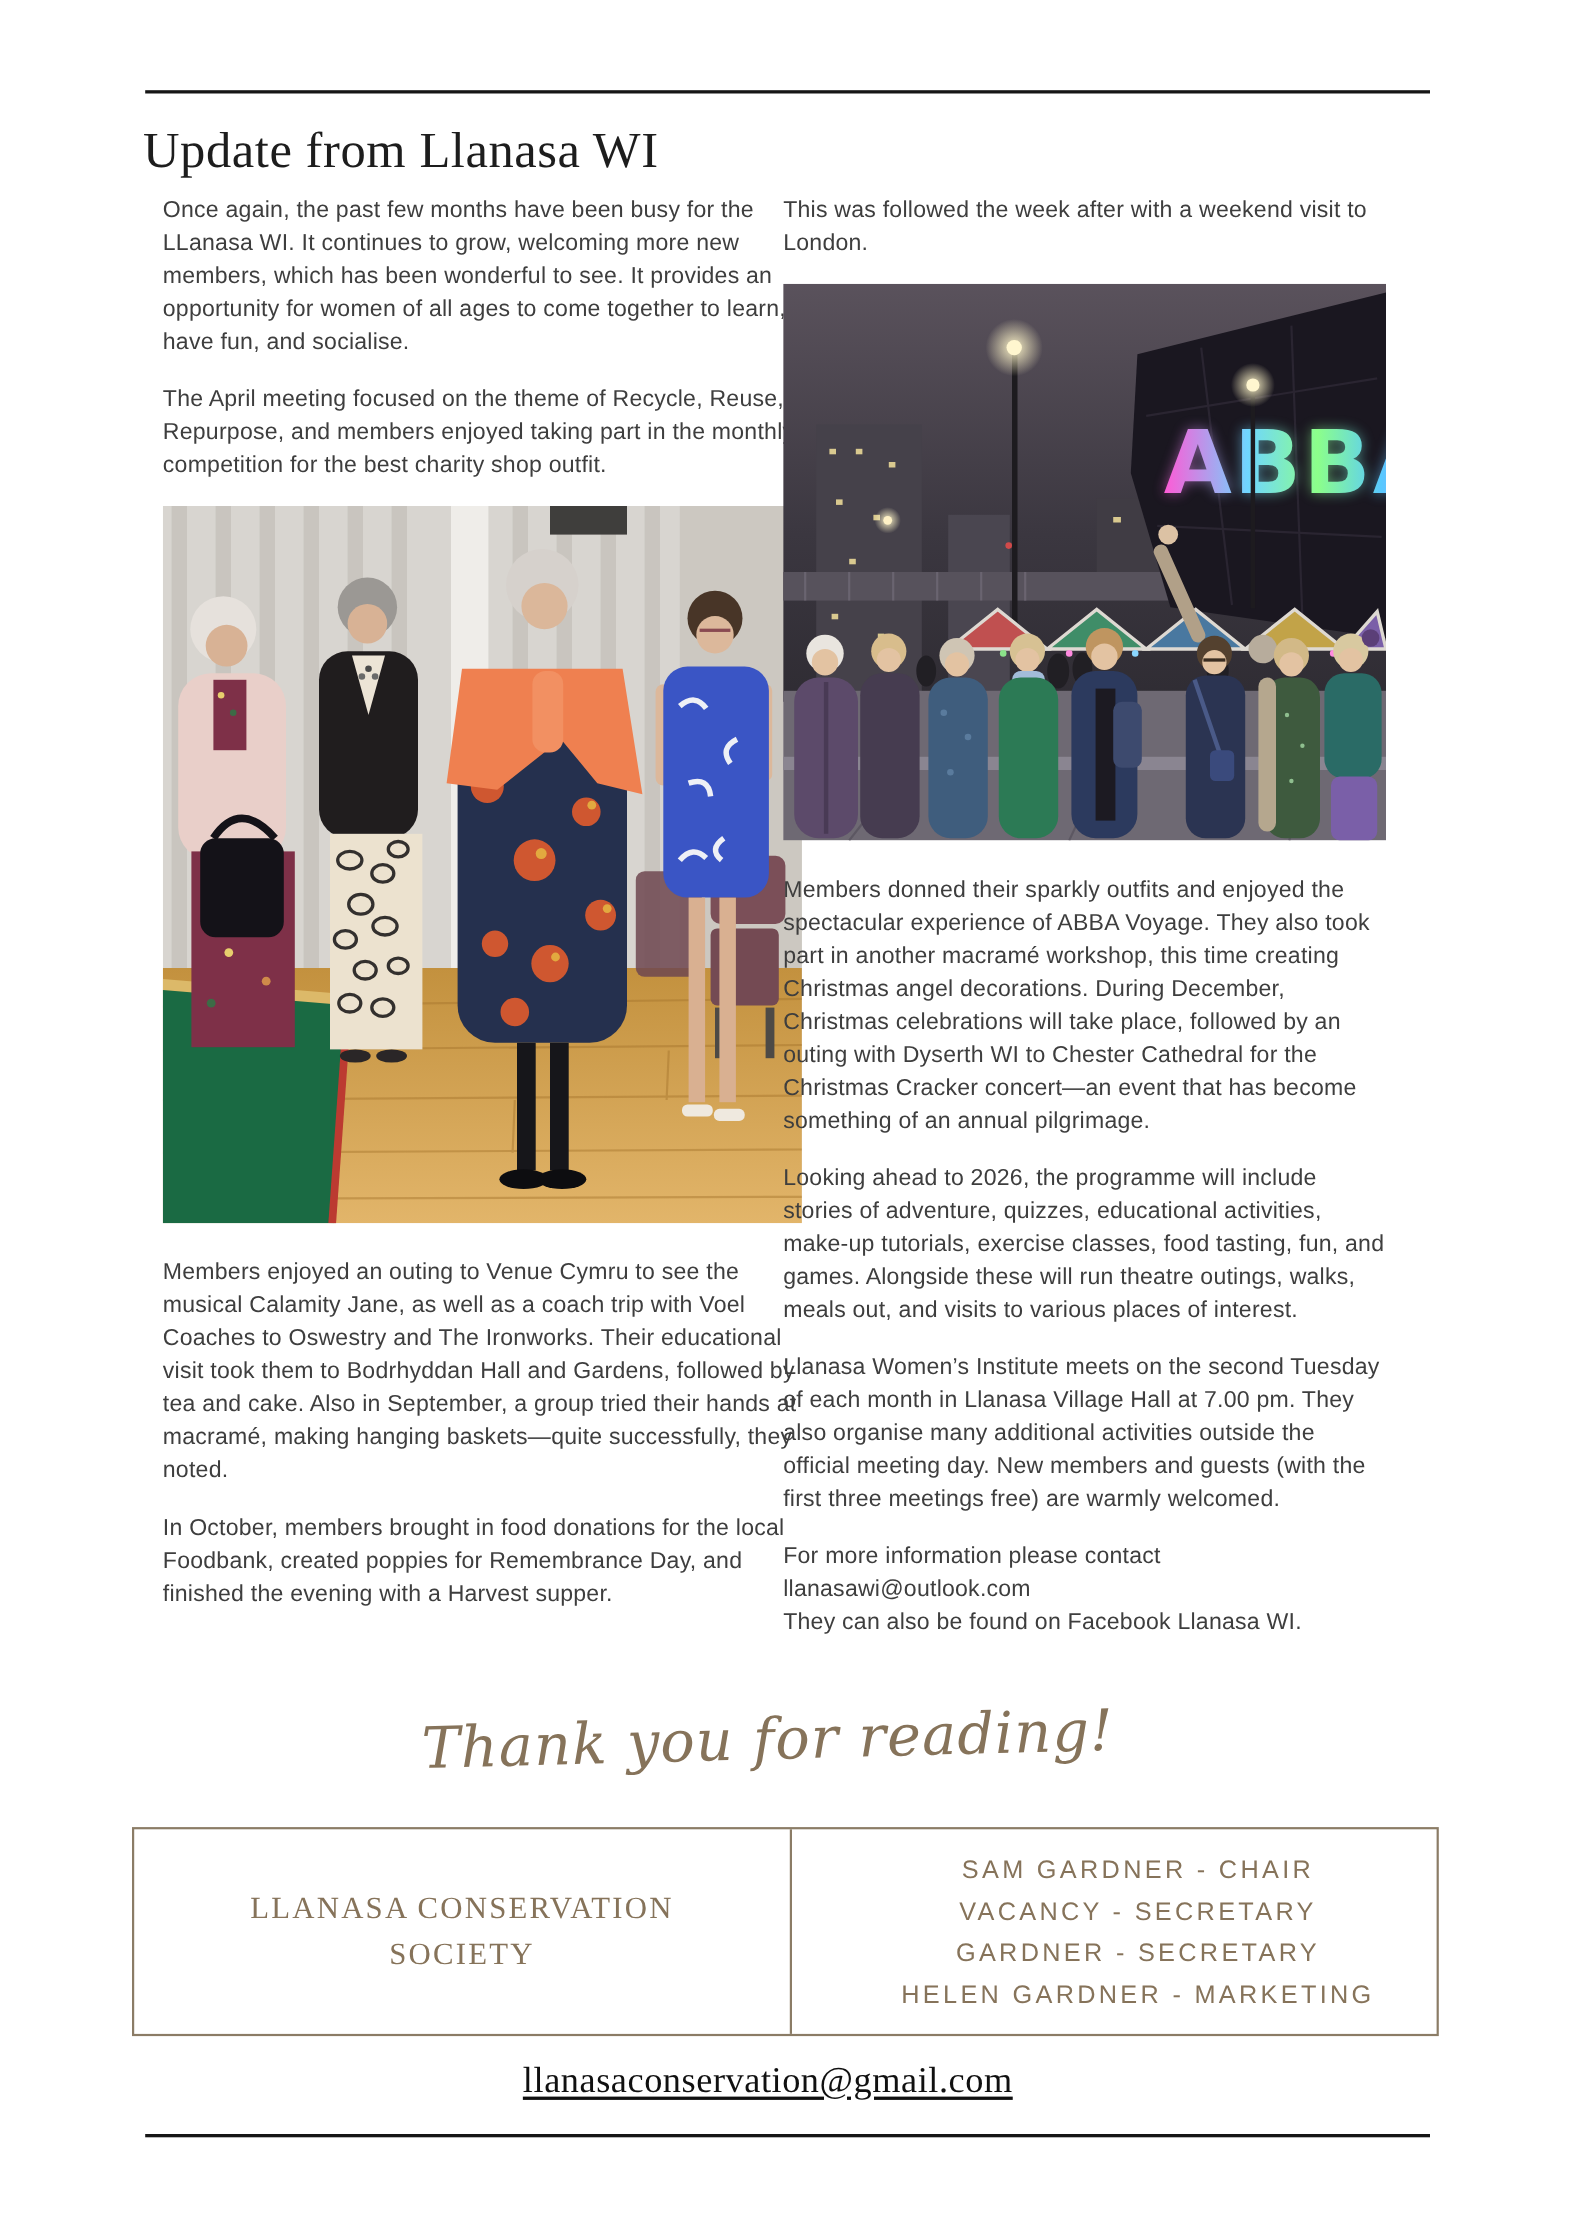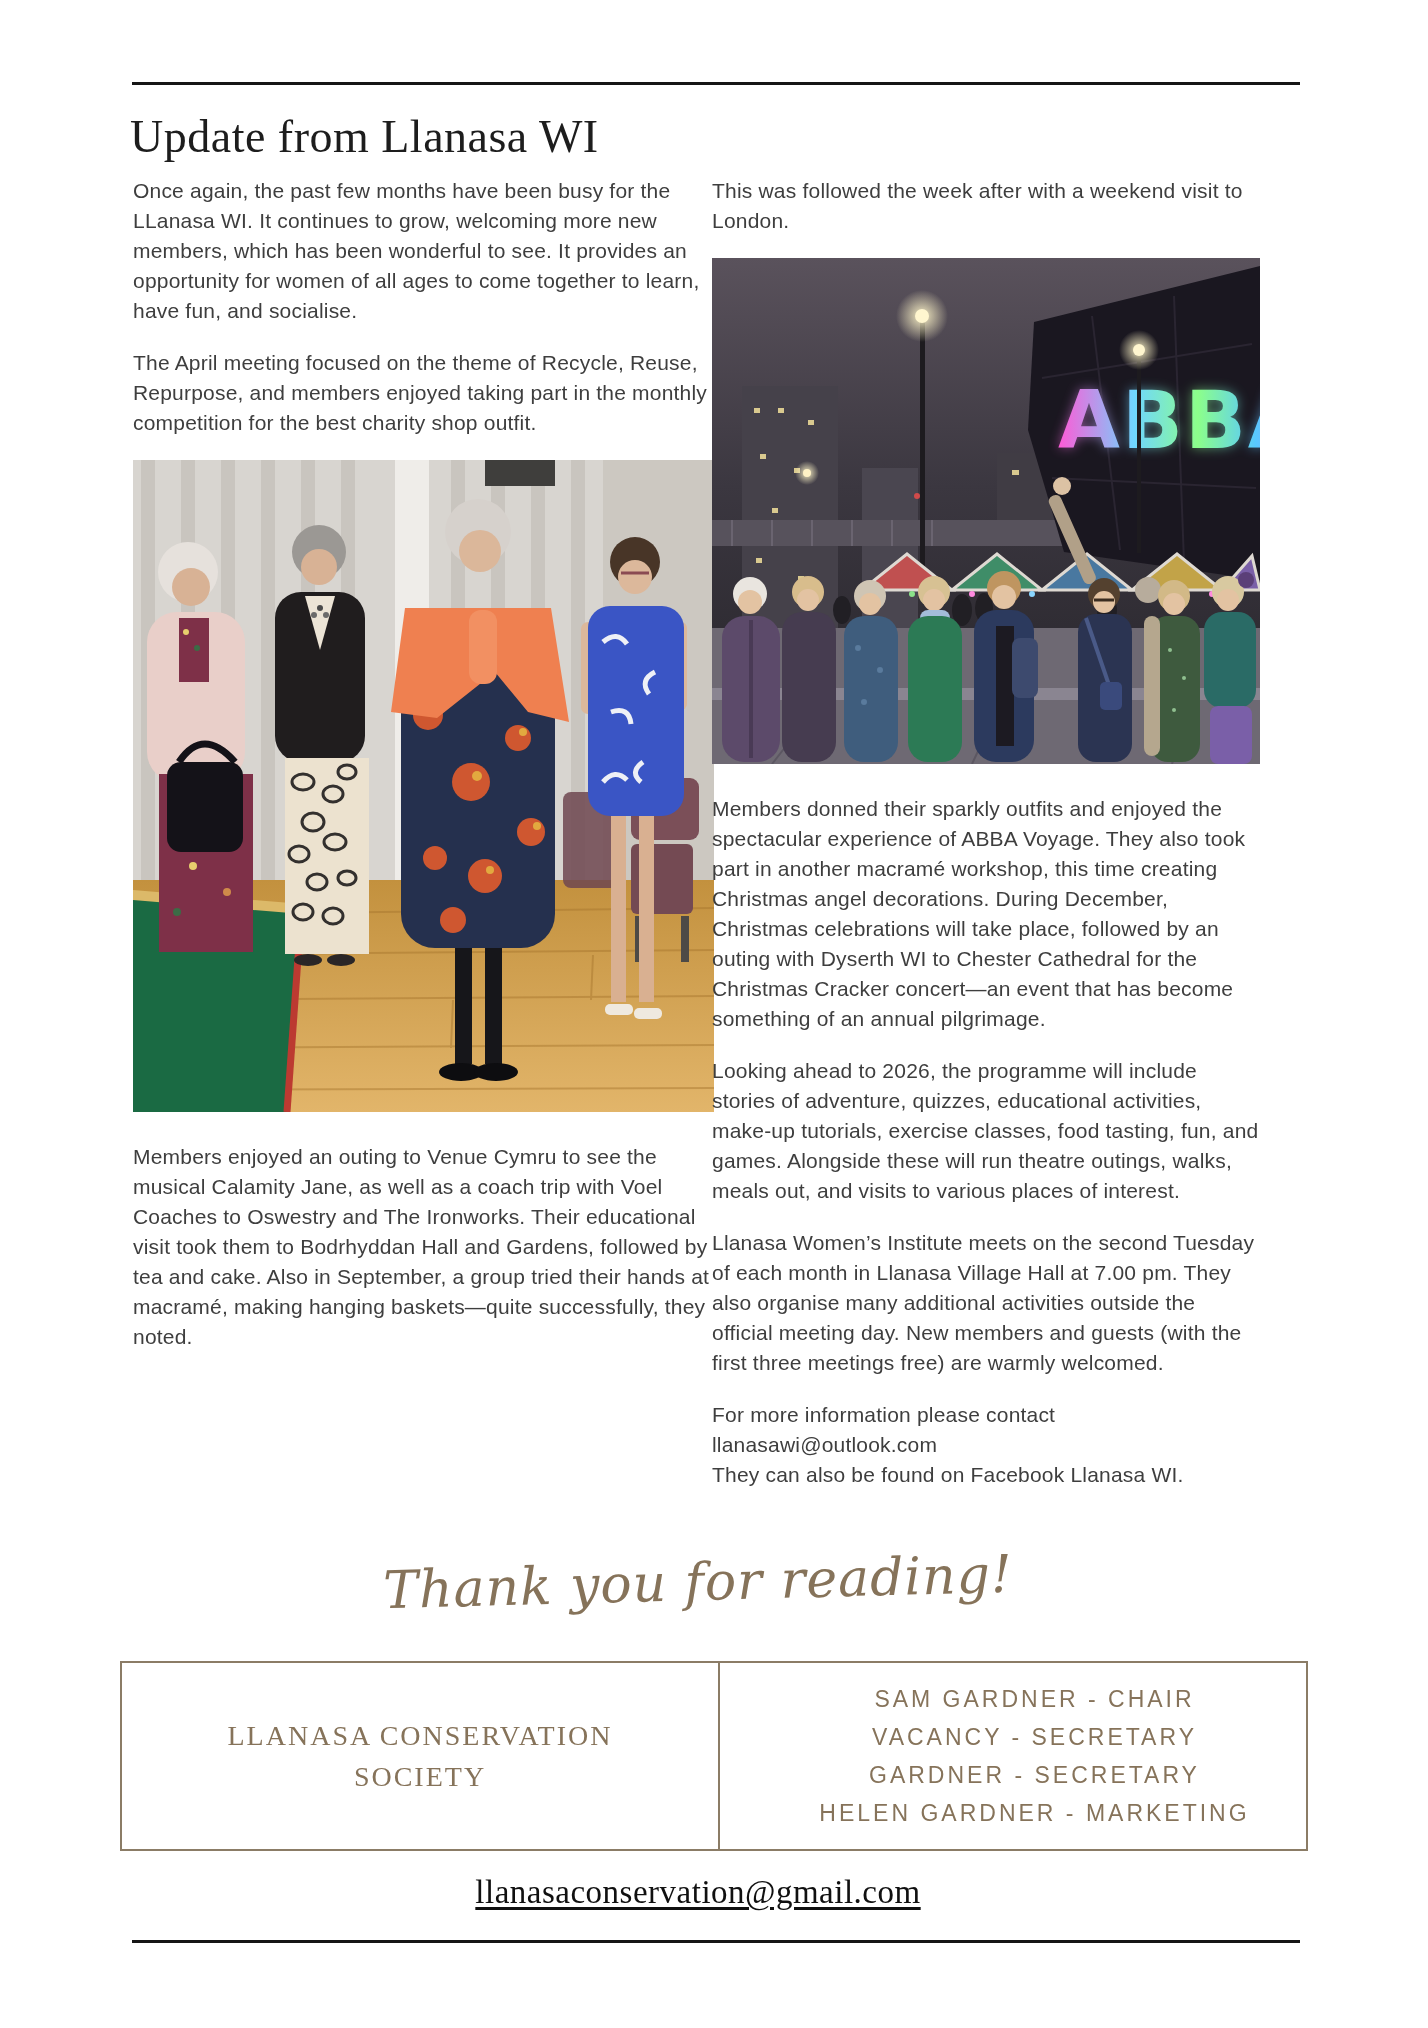--- a/index.html
+++ b/index.html
@@ -10,21 +10,21 @@
   .rule { position:absolute; left:132px; width:1168px; height:3px; background:#161616; }
   .rule-top { top:82px; }
   .rule-bottom { top:1940px; }
   .title {
     position:absolute; left:130px; top:110px; margin:0;
     font-family:"Liberation Serif", serif; font-weight:400;
     font-size:46px; letter-spacing:0.5px; color:#1d1d1d;
   }
   .col { position:absolute; top:176px; color:#3e3e3e; font-size:21px; line-height:30px; letter-spacing:0.2px; }
   .col p { margin:0 0 22px 0; }
-  .col-left  { left:133px; width:582px; }
+  .col-left  { left:148px; width:582px; }
   .col-right { left:712px; width:548px; }
   .photo { margin:4px 0 30px 0; }
   .photo svg { display:block; }
   .contact .cline { display:block; }
   .thanks {
     position:absolute; left:0; top:1552px; width:100%; text-align:center;
     font-family:"DejaVu Serif", serif; font-style:italic;
     font-size:52px; color:#86735a; letter-spacing:1px;
     transform:rotate(-1.5deg);
   }
@@ -198,20 +198,21 @@
           </g>
           <rect x="478" y="356" width="15" height="186" fill="#d9b091"></rect>
           <rect x="506" y="356" width="15" height="186" fill="#d9b091"></rect>
           <rect x="472" y="544" width="28" height="11" rx="5" fill="#efe9df"></rect>
           <rect x="501" y="548" width="28" height="11" rx="5" fill="#efe9df"></rect>
         </g>
       </svg>
     </div>
 
     <p>Members enjoyed an outing to Venue Cymru to see the musical Calamity Jane, as well as a coach trip with Voel Coaches to Oswestry and The Ironworks. Their educational visit took them to Bodrhyddan Hall and Gardens, followed by tea and cake. Also in September, a group tried their hands at macramé, making hanging baskets—quite successfully, they noted.</p>
+    <p>In October, members brought in food donations for the local Foodbank, created poppies for Remembrance Day, and finished the evening with a Harvest supper.</p>
   </div>
 
   <div class="col col-right">
     <p>This was followed the week after with a weekend visit to London.</p>
 
     <div class="photo photo-london">
       <svg width="548" height="506" viewBox="0 0 548 506" preserveAspectRatio="none">
         <defs>
           <linearGradient id="sky" x1="0" y1="0" x2="0" y2="1">
             <stop offset="0" stop-color="#5a525c"></stop>

